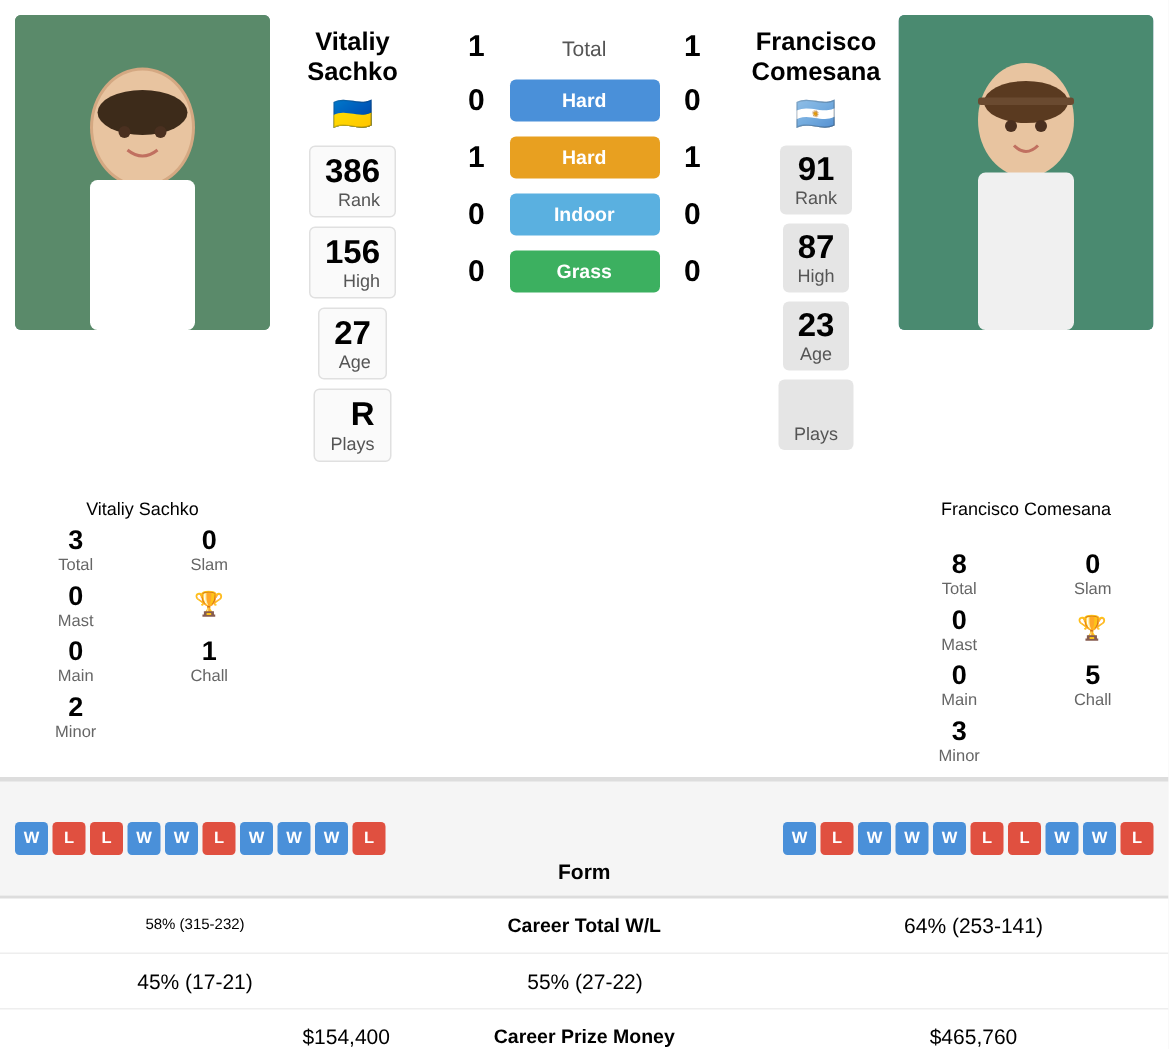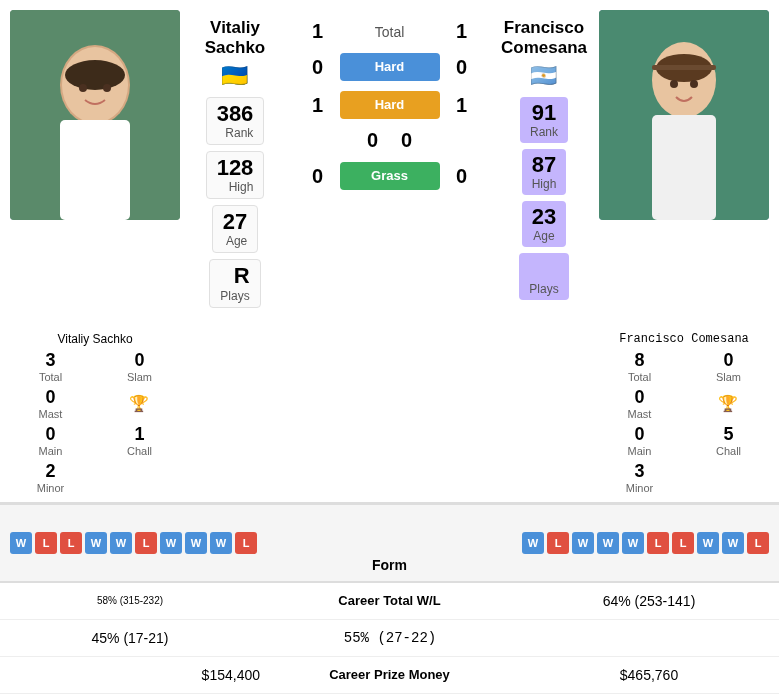--- a/index.html
+++ b/index.html
@@ -193,21 +193,21 @@
 
     
     .divider {
       height: 2px;
       background: #ddd;
       margin: 0;
     }
 
     
     .francisco-rank-panel {
-      background: #c4b5fd;
+      background: #e5e5e5;
       border-radius: 4px;
       padding: 4px 10px;
       text-align: center;
       margin-bottom: 6px;
     }
 
     .sachko-stat-panel {
       border: 1px solid #e0e0e0;
       border-radius: 4px;
       padding: 4px 10px;
@@ -245,21 +245,21 @@
         <span>Sachko</span>
       </div>
       <div class="flag-icon">🇺🇦</div>
 
       <div class="sachko-stat-panel">
         <div class="stat-value">386</div>
         <div class="stat-label">Rank</div>
       </div>
 
       <div class="sachko-stat-panel">
-        <div class="stat-value">128</div>
+        <div class="stat-value">156</div>
         <div class="stat-label">High</div>
       </div>
 
       <div class="sachko-stat-panel">
         <div class="stat-value">27</div>
         <div class="stat-label">Age</div>
       </div>
 
       <div class="sachko-stat-panel">
         <div class="stat-value">R</div>
@@ -282,20 +282,21 @@
       </div>
 
       <div class="score-row">
         <span class="score-num">1</span>
         <div class="court-type-btn court-clay">Hard</div>
         <span class="score-num">1</span>
       </div>
 
       <div class="score-row">
         <span class="score-num">0</span>
+        <div class="court-type-btn court-indoor">Indoor</div>
         <span class="score-num">0</span>
       </div>
 
       <div class="score-row">
         <span class="score-num">0</span>
         <div class="court-type-btn court-grass">Grass</div>
         <span class="score-num">0</span>
       </div>
     </div>
 
@@ -379,21 +380,21 @@
       </div>
     </div>
 
     <div style="width:110px;"></div>
 
     <div style="flex:1;"></div>
 
     <div style="width:110px;"></div>
 
     <div style="width:170px; text-align:center;">
-      <div style="font-size:12px; margin-bottom:4px;font-family:Liberation Mono, monospace;">Francisco Comesana</div>
+      <div style="font-size:12px; margin-bottom:20px;">Francisco Comesana</div>
       <div style="display:grid; grid-template-columns:1fr 1fr; gap:4px 8px; text-align:center;">
         <div>
           <div style="font-size:18px;font-weight:bold;">8</div>
           <div style="font-size:11px;color:#666;">Total</div>
         </div>
         <div>
           <div style="font-size:18px;font-weight:bold;">0</div>
           <div style="font-size:11px;color:#666;">Slam</div>
         </div>
         <div style="display:flex;flex-direction:column;align-items:center;">
@@ -453,21 +454,21 @@
   <div class="divider"></div>
 
   <div id="stats-rows">
   <div class="stats-row" style="display: flex; align-items: center; border-bottom: 1px solid rgb(238, 238, 238); padding: 10px 0px;">
         <div style="width: 260px; text-align: center; font-size: 10px;">58% (315-232)</div>
         <div style="flex: 1 1 0%; text-align: center; font-size: 13px; font-weight: bold;">Career Total W/L</div>
         <div style="width: 260px; text-align: center; font-size: 14px;">64% (253-141)</div>
       </div>
       <div class="stats-row" style="display: flex; align-items: center; border-bottom: 1px solid rgb(238, 238, 238); padding: 10px 0px;">
         <div style="width: 260px; text-align: center; font-size: 14px;">45% (17-21)</div>
-        <div style="width: 260px; text-align: center; font-size: 14px; font-family: Liberation Mono, monospace;">55% (27-22)</div>
+        <div style="width: 260px; text-align: center; font-size: 14px;">55% (27-22)</div>
       </div>
       <div class="stats-row" style="display: flex; align-items: center; border-bottom: 1px solid rgb(238, 238, 238); padding: 10px 0px;">
         <div style="width: 260px; text-align: right; font-size: 14px;">$154,400</div>
         <div style="flex: 1 1 0%; text-align: center; font-size: 13px; font-weight: bold;">Career Prize Money</div>
         <div style="width: 260px; text-align: center; font-size: 14px;">$465,760</div>
       </div>
       <div class="stats-row" style="display: flex; align-items: center; border-bottom: 1px solid rgb(238, 238, 238); padding: 10px 0px;">
         <div style="width: 260px; text-align: center; font-size: 14px;">0</div>
         <div style="flex: 1 1 0%; text-align: center; font-size: 13px;">YTD Total</div>
         <div style="width: 260px; text-align: center; font-size: 14px;">1</div>

